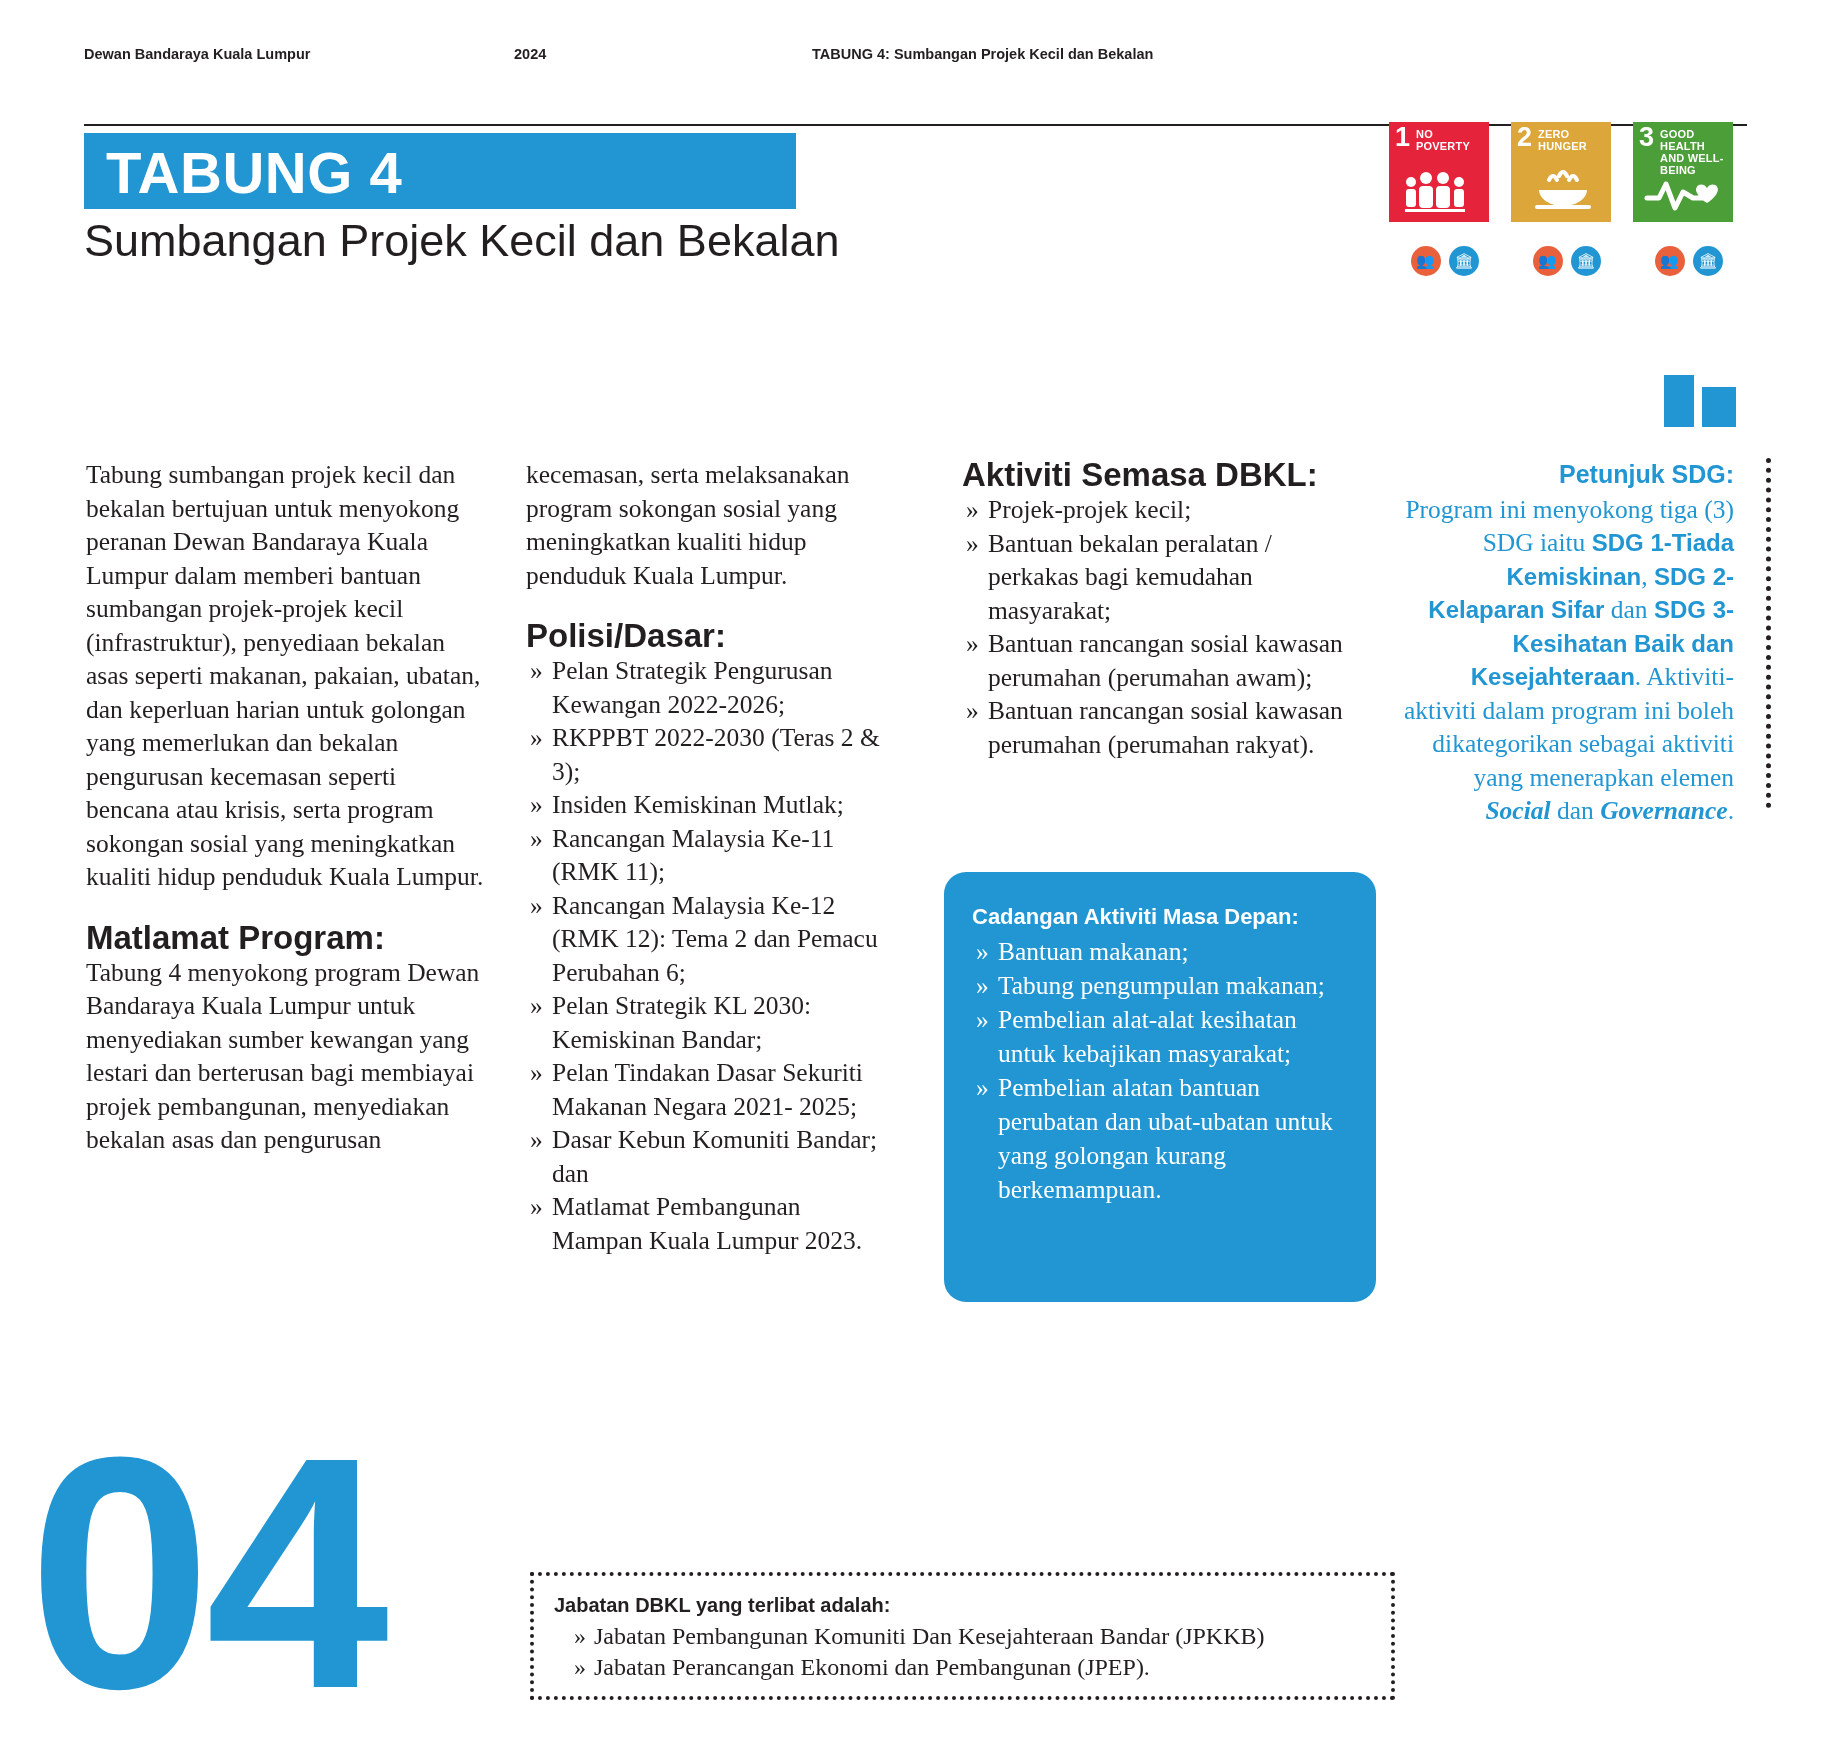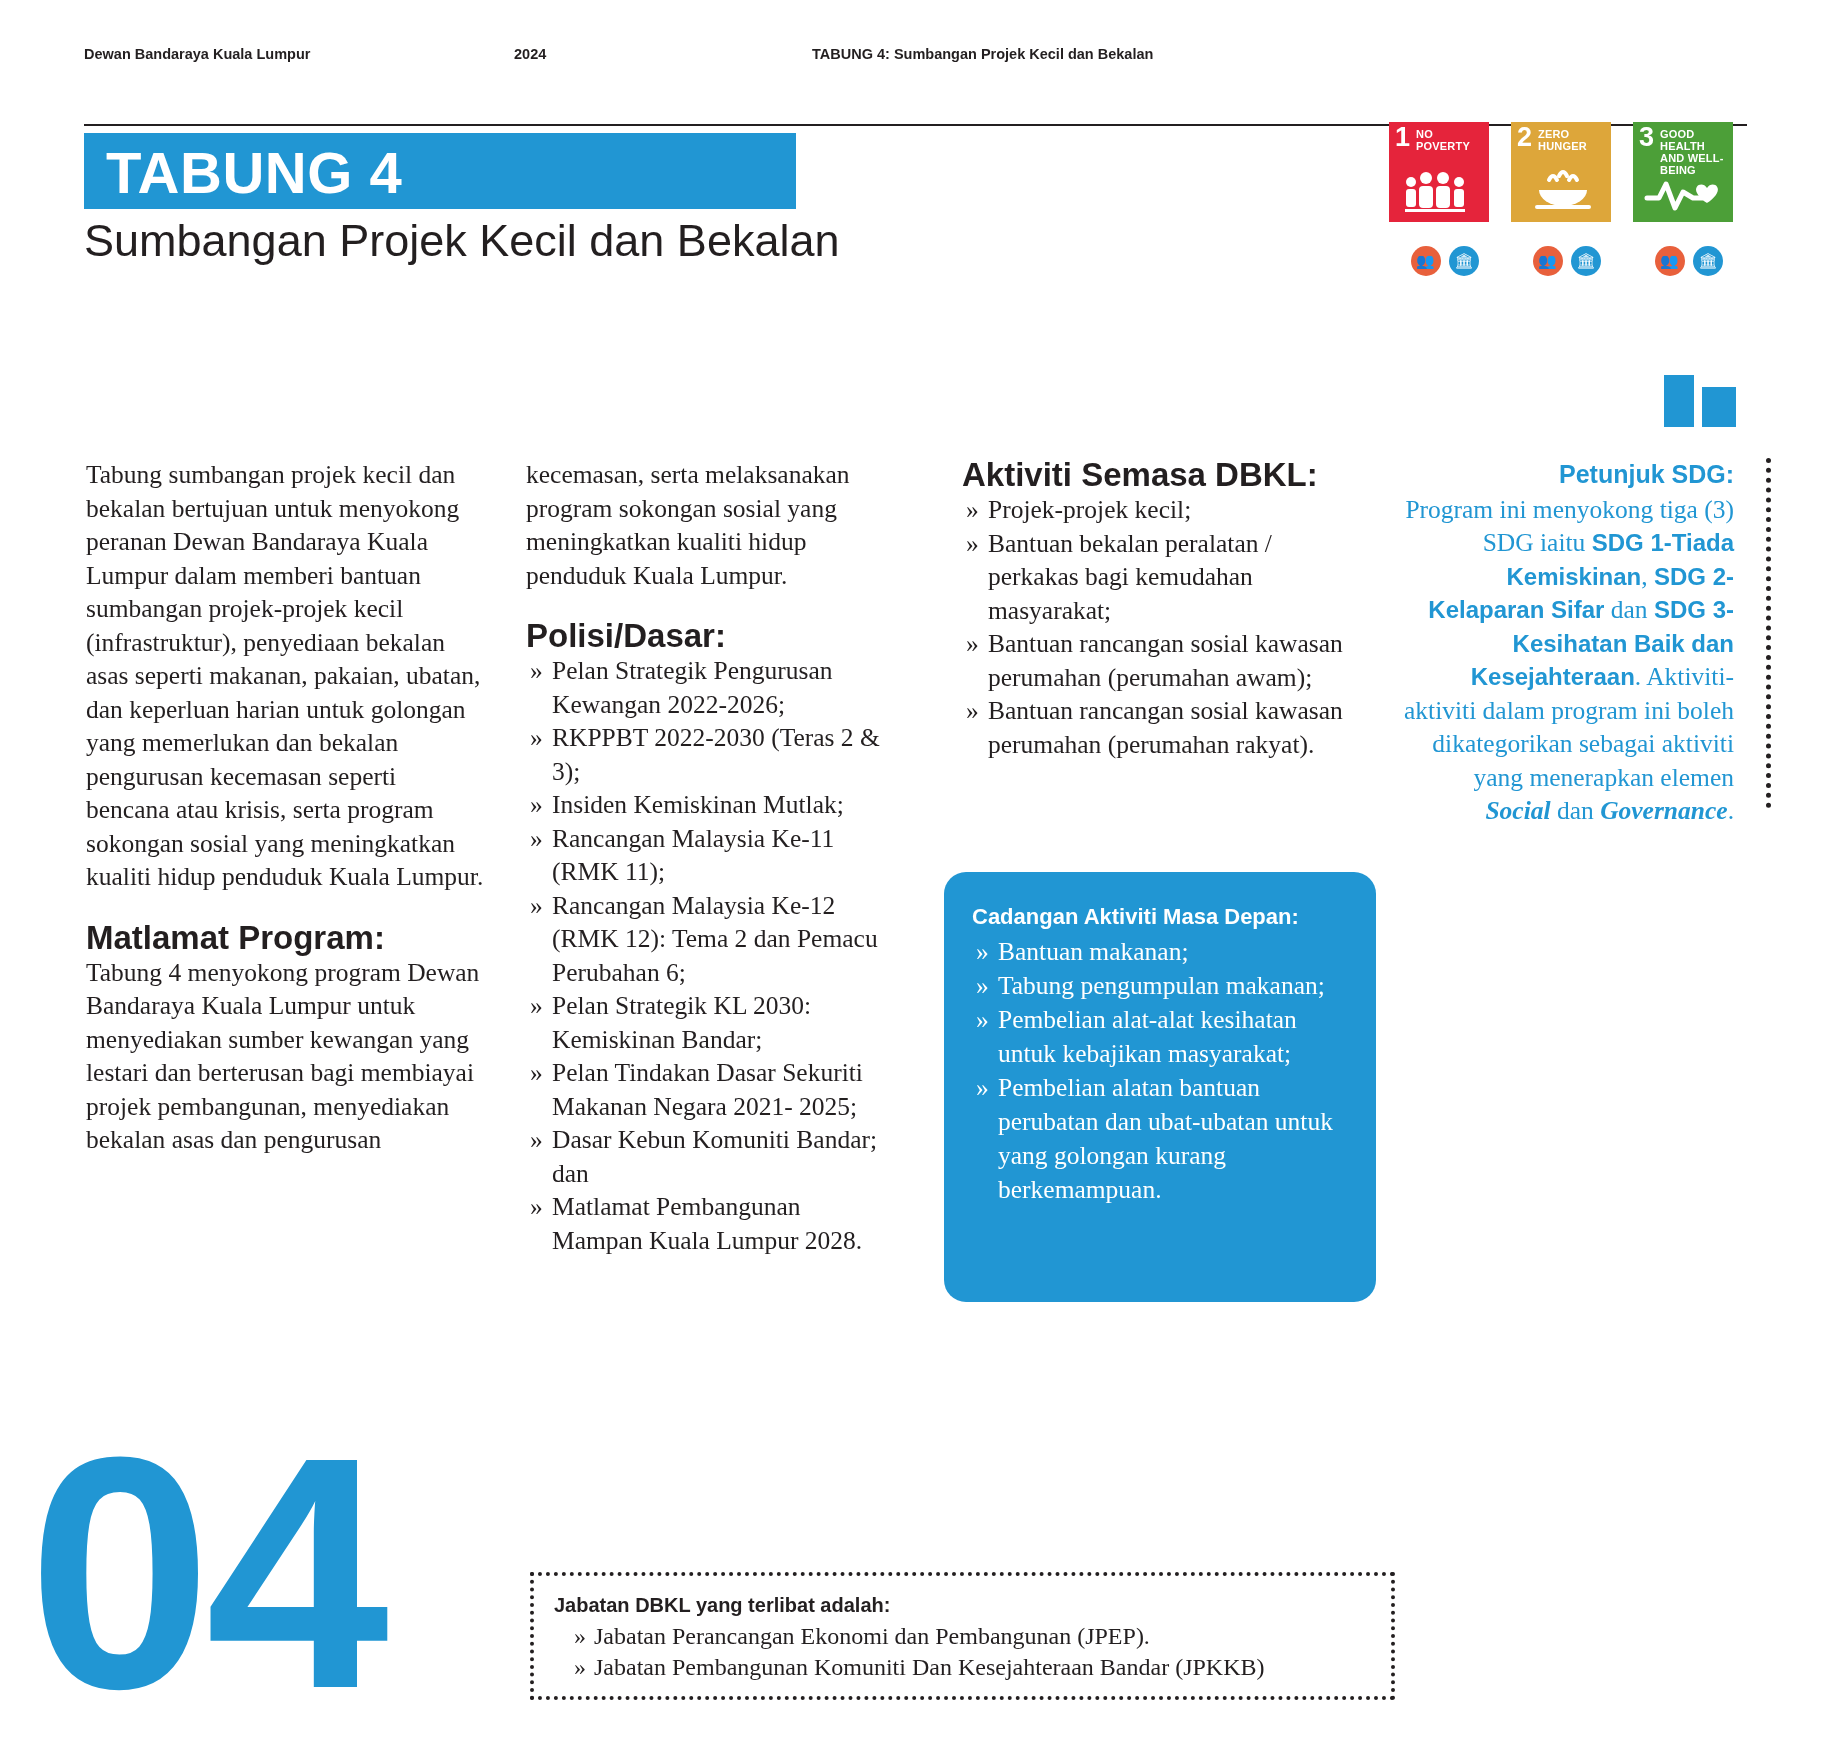--- a/index.html
+++ b/index.html
@@ -399,21 +399,21 @@
   <h3>Polisi/Dasar:</h3>
   <ul class="bullets">
     <li>Pelan Strategik Pengurusan Kewangan 2022-2026;</li>
     <li>RKPPBT 2022-2030 (Teras 2 &amp; 3);</li>
     <li>Insiden Kemiskinan Mutlak;</li>
     <li>Rancangan Malaysia Ke-11 (RMK 11);</li>
     <li>Rancangan Malaysia Ke-12 (RMK 12): Tema 2 dan Pemacu Perubahan 6;</li>
     <li>Pelan Strategik KL 2030: Kemiskinan Bandar;</li>
     <li>Pelan Tindakan Dasar Sekuriti Makanan Negara 2021- 2025;</li>
     <li>Dasar Kebun Komuniti Bandar; dan</li>
-    <li>Matlamat Pembangunan Mampan Kuala Lumpur 2028.</li>
+    <li>Matlamat Pembangunan Mampan Kuala Lumpur 2023.</li>
   </ul>
 </div>
 
 <div class="col" id="col3">
   <h3>Aktiviti Semasa DBKL:</h3>
   <ul class="bullets">
     <li>Projek-projek kecil;</li>
     <li>Bantuan bekalan peralatan / perkakas bagi kemudahan masyarakat;</li>
     <li>Bantuan rancangan sosial kawasan perumahan (perumahan awam);</li>
     <li>Bantuan rancangan sosial kawasan perumahan (perumahan rakyat).</li>
@@ -434,16 +434,16 @@
   <span class="note-title">Petunjuk SDG:</span>
   <span>Program ini menyokong tiga (3) SDG iaitu </span><b>SDG 1-Tiada Kemiskinan</b><span>, </span><b>SDG 2-Kelaparan Sifar</b><span> dan </span><b>SDG 3-Kesihatan Baik dan Kesejahteraan</b><span>. </span><span>Aktiviti-aktiviti dalam program ini boleh dikategorikan sebagai aktiviti yang menerapkan elemen </span><i>Social</i><span> dan </span><i>Governance</i><span>.</span>
 </div>
 <div class="dotted-left"></div>
 
 <div class="big-number">04</div>
 
 <div class="dotted-box">
   <h4>Jabatan DBKL yang terlibat adalah:</h4>
   <ul>
+    <li>Jabatan Pembangunan Komuniti Dan Kesejahteraan Bandar (JPKKB)</li>
     <li>Jabatan Perancangan Ekonomi dan Pembangunan (JPEP).</li>
-    <li>Jabatan Pembangunan Komuniti Dan Kesejahteraan Bandar (JPKKB)</li>
   </ul>
 </div>
 
 </body></html>

